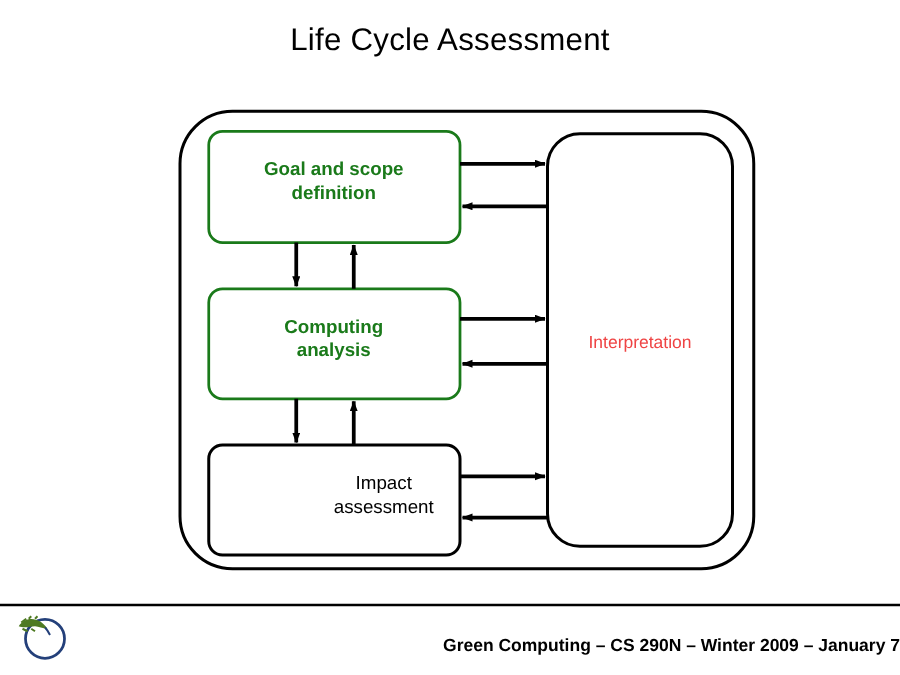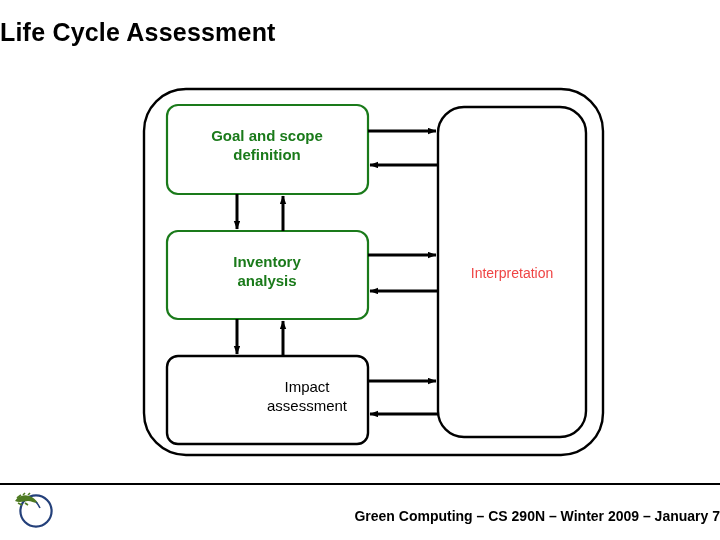--- a/index.html
+++ b/index.html
@@ -15,23 +15,23 @@
     font-family: "Liberation Sans", sans-serif;
     color: #000000;
   }
 
   
   #slide-title {
     position: absolute;
     left: 0;
     top: 18px;
     width: 720px;
-    text-align: left;
+    text-align: center;
     font-size: 25px;
-    font-weight: bold;
+    font-weight: normal;
     letter-spacing: 0.2px;
     color: #000000;
     white-space: nowrap;
   }
 
   
   #lca-diagram {
     position: absolute;
     left: 15px;
     top: 0;
@@ -126,21 +126,21 @@
     <line x1="353" y1="255" x2="421" y2="255" stroke="#000000" stroke-width="3" marker-end="url(#arrowhead-black)"></line>
     <line x1="423" y1="291" x2="355" y2="291" stroke="#000000" stroke-width="3" marker-end="url(#arrowhead-black)"></line>
 
     <line x1="353" y1="381" x2="421" y2="381" stroke="#000000" stroke-width="3" marker-end="url(#arrowhead-black)"></line>
     <line x1="423" y1="414" x2="355" y2="414" stroke="#000000" stroke-width="3" marker-end="url(#arrowhead-black)"></line>
   </svg>
 
   <div class="box-label green" id="label-goal">Goal and scope
 definition</div>
 
-  <div class="box-label green" id="label-inventory">Inventory
+  <div class="box-label green" id="label-inventory">Computing
 analysis</div>
 
   <div class="box-label black" id="label-impact">Impact
 assessment</div>
 
   <div class="box-label" id="label-interpretation">Interpretation</div>
 </div>
 
 <div id="footer-rule"></div>
 

